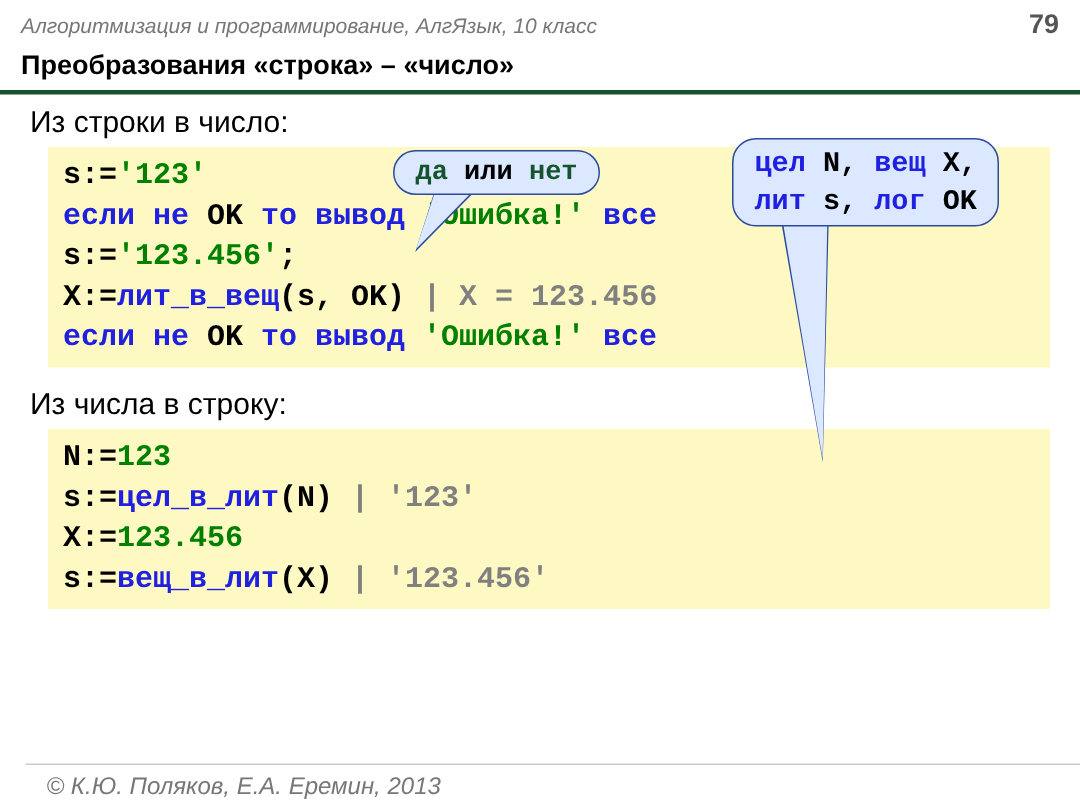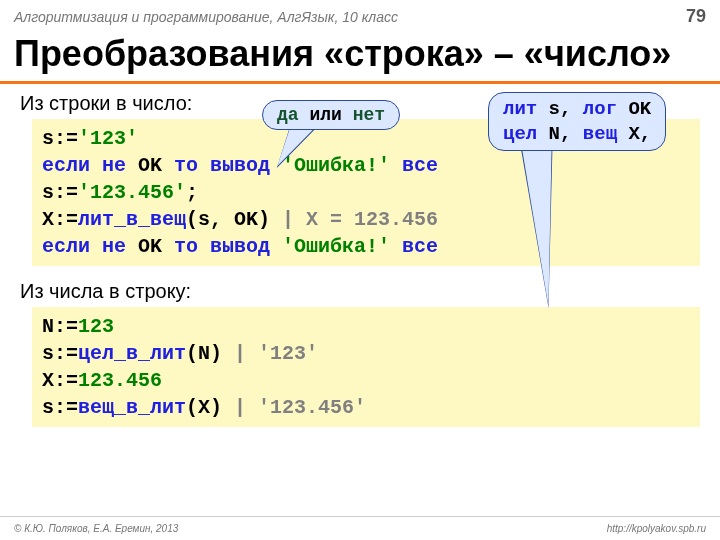--- a/index.html
+++ b/index.html
@@ -10,23 +10,23 @@
     position: relative;
     overflow: hidden;
   }
   .header {
     display: flex; justify-content: space-between; align-items: center;
     padding: 6px 14px 4px 14px;
     font-style: italic; color: #777; font-size: 14px;
   }
   .page-num { font-weight: bold; font-style: normal; color: #555; font-size: 18px; }
   .title {
-    font-size: 36px; font-weight: bold;
+    font-size: 18px; font-weight: bold;
     padding: 2px 26px 6px 14px;
-    border-bottom: 3px solid #f97316;
+    border-bottom: 3px solid #14532d;
   }
   .section-label {
     font-size: 20px; font-weight: normal;
     padding: 8px 14px 2px 20px;
   }
   .code-block {
     background: #fef9c3;
     margin: 2px 20px 6px 32px;
     padding: 6px 10px 6px 10px;
     font-family: "Courier New", monospace;
@@ -80,24 +80,24 @@
   }
   #tail2b {
     top: 146px; left: 529px;
     border-left: 11px solid transparent;
     border-right: 21px solid transparent;
     border-top: 162px solid #2a4aa0;
     transform: skewX(6deg);
     z-index: 3;
   }
   .footer {
-    position: absolute; bottom: 0; left: 0; right: 0;
+    position: absolute; bottom: 0; left: 17px; right: 0;
     display: flex; justify-content: space-between;
     padding: 6px 14px;
-    font-style: italic; color: #777; font-size: 10px;
+    font-style: italic; color: #777; font-size: 16px;
     border-top: 1px solid #ccc;
     background: #fff;
     gap: 23px;
   }
 </style>
 </head>
 <body>
 
 <div class="header">
   <span>Алгоритмизация и программирование, АлгЯзык, 10 класс</span>
@@ -111,24 +111,24 @@
 <div class="callout-tail" id="tail1b"></div>
 <div class="callout-tail" id="tail1"></div>
 <div class="callout" id="callout1">
   <span class="kw-blue">да</span><span> или </span><span class="kw-blue">нет</span>
 </div>
 
 <div class="callout-tail" id="tail2b"></div>
 <div class="callout-tail" id="tail2"></div>
 <div class="callout" id="callout2">
   <div>
-    <span class="kw-blue">лит</span><span> s, </span><span class="kw-blue">лог</span><span> OK</span>
+    <span class="kw-blue">цел</span><span> N, </span><span class="kw-blue">вещ</span><span> X,</span>
   </div>
   <div>
-    <span class="kw-blue">цел</span><span> N, </span><span class="kw-blue">вещ</span><span> X,</span>
+    <span class="kw-blue">лит</span><span> s, </span><span class="kw-blue">лог</span><span> OK</span>
   </div>
 </div>
 
 <div class="code-block">
   <div class="code-line"><span>s:=</span><span class="kw-green">'123'</span></div>
   <div class="code-line"><span class="kw-blue">если не</span><span> OK </span><span class="kw-blue">то вывод</span><span class="kw-green"> 'Ошибка!' </span><span class="kw-blue">все</span></div>
   <div class="code-line"><span>s:=</span><span class="kw-green">'123.456'</span><span>;</span></div>
   <div class="code-line"><span>X:=</span><span class="kw-blue">лит_в_вещ</span><span>(s, OK) </span><span class="comment">| X = 123.456</span></div>
   <div class="code-line"><span class="kw-blue">если не</span><span> OK </span><span class="kw-blue">то вывод</span><span class="kw-green"> 'Ошибка!' </span><span class="kw-blue">все</span></div>
 </div>
@@ -137,14 +137,13 @@
 
 <div class="code-block">
   <div class="code-line"><span>N:=</span><span class="kw-green">123</span></div>
   <div class="code-line"><span>s:=</span><span class="kw-blue">цел_в_лит</span><span>(N) </span><span class="comment">| '123'</span></div>
   <div class="code-line"><span>X:=</span><span class="kw-green">123.456</span></div>
   <div class="code-line"><span>s:=</span><span class="kw-blue">вещ_в_лит</span><span>(X) </span><span class="comment">| '123.456'</span></div>
 </div>
 
 <div class="footer">
   <span>© К.Ю. Поляков, Е.А. Еремин, 2013</span>
-  <span>http://kpolyakov.spb.ru</span>
 </div>
 
 </body></html>

